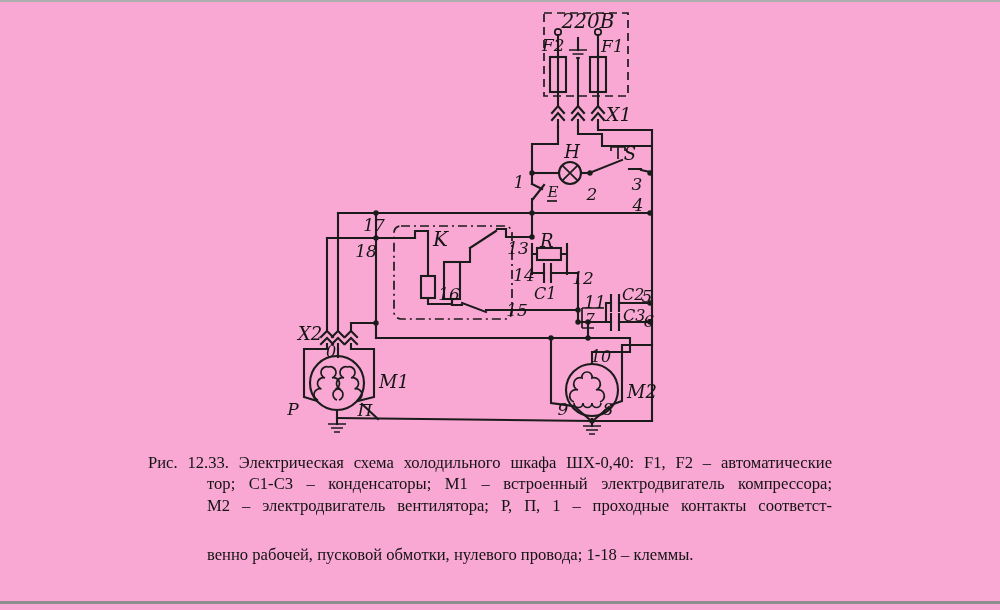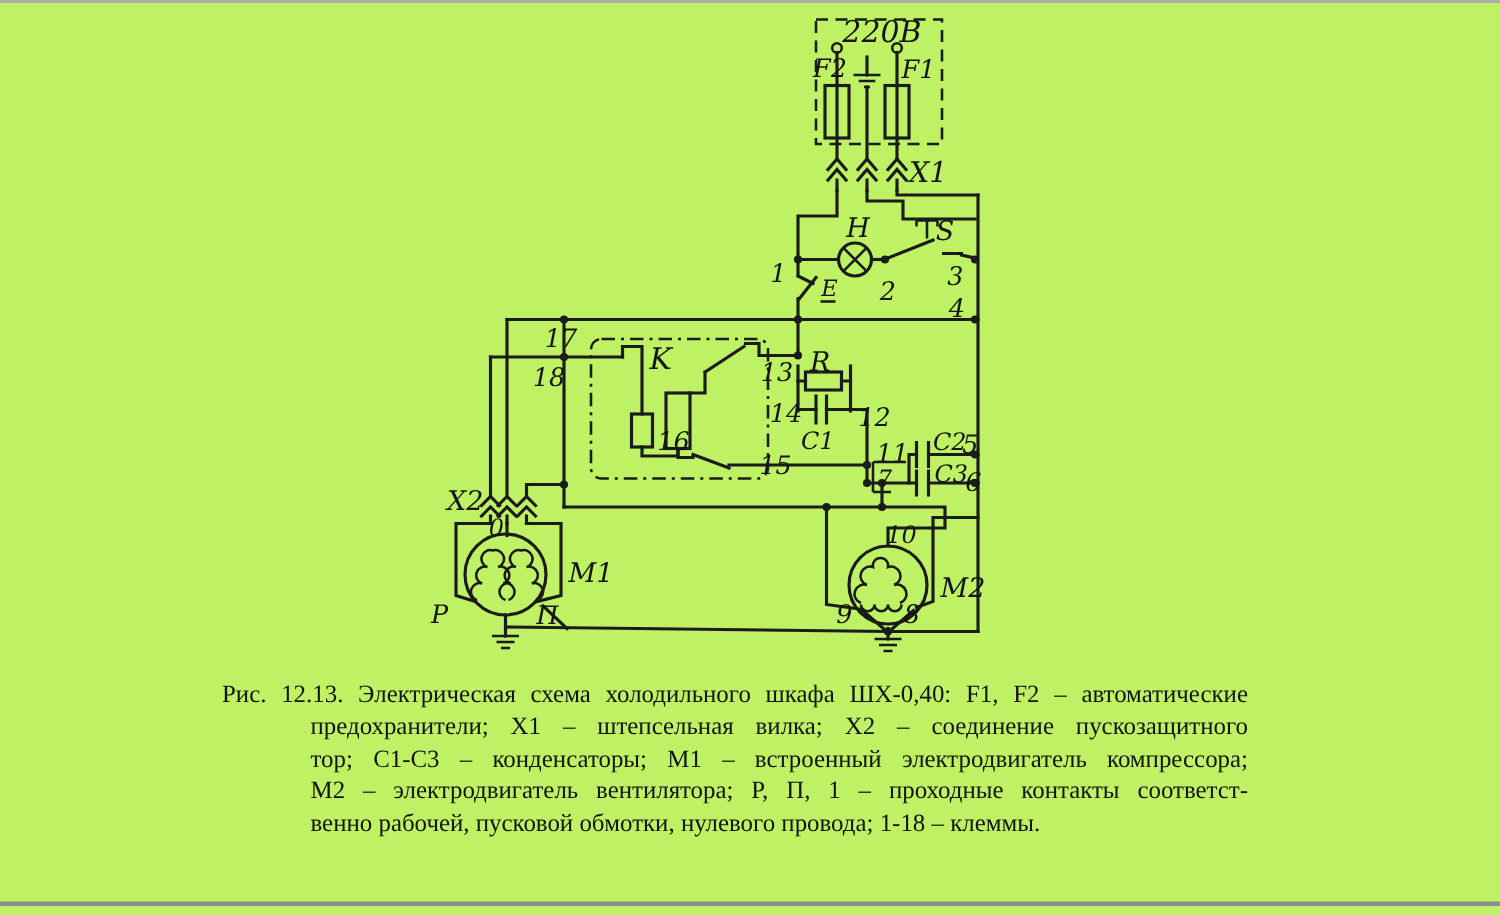--- a/index.html
+++ b/index.html
@@ -1,29 +1,29 @@
 <!DOCTYPE html>
 <html><head>
 <meta charset="utf-8">
 <style>
   html,body{margin:0;padding:0;background:#fff;}
-  .page{position:relative;width:1000px;height:610px;background:#bef264;overflow:hidden;
+  .page{position:relative;width:1000px;height:610px;background:#f9a8d4;overflow:hidden;
         font-family:"Liberation Serif", "DejaVu Serif", serif;}
   .edge-top{position:absolute;left:0;top:0;width:1000px;height:2px;background:#aeaeae;}
   .edge-bottom{position:absolute;left:0;top:601px;width:1000px;height:3px;background:#8d8d8d;}
   svg{position:absolute;left:0;top:0;}
   .wire{stroke:#1b1b1b;stroke-width:2.1;fill:none;stroke-linecap:square;}
   .thin{stroke:#1b1b1b;stroke-width:1.7;fill:none;}
   .dot{fill:#1b1b1b;stroke:none;}
   .lbl{font-family:"DejaVu Serif","Liberation Serif",serif;font-style:italic;fill:#151515;}
   .caption{position:absolute;left:148px;top:452px;width:684px;color:#131313;
            font-size:16.6px;line-height:21.4px;}
   .cap-line{text-align:justify;text-align-last:justify;white-space:normal;}
   .cap-line.cont{margin-left:59px;}
-  .cap-line.last{text-align-last:left;}
+  .cap-line.last{text-align-last:left;margin-top:28px;}
 </style>
 </head>
 <body>
 
 <div class="page">
   <div class="edge-top"></div>
   <div class="edge-bottom"></div>
 
   <svg width="1000" height="610" viewBox="0 0 1000 610">
 
@@ -217,19 +217,18 @@
       <text class="lbl" x="293" y="415" font-size="17" text-anchor="middle">Р</text>
       <text class="lbl" x="365" y="416" font-size="17" text-anchor="middle">П</text>
       <text class="lbl" x="601" y="362" font-size="16" text-anchor="middle">10</text>
       <text class="lbl" x="627" y="398" font-size="18">М2</text>
       <text class="lbl" x="563" y="415" font-size="17" text-anchor="middle">9</text>
       <text class="lbl" x="608" y="415" font-size="17" text-anchor="middle">8</text>
     </g>
   </svg>
 
   <div class="caption">
-    <div class="cap-line">Рис. 12.13. Электрическая схема холодильного шкафа ШХ-0,40: F1, F2 – автоматические</div>
-    <div class="cap-line cont">предохранители; Х1 – штепсельная вилка; Х2 – соединение пускозащитного</div>
+    <div class="cap-line">Рис. 12.33. Электрическая схема холодильного шкафа ШХ-0,40: F1, F2 – автоматические</div>
     <div class="cap-line cont">тор; С1-С3 – конденсаторы; М1 – встроенный электродвигатель компрессора;</div>
     <div class="cap-line cont">М2 – электродвигатель вентилятора; Р, П, 1 – проходные контакты соответст-</div>
     <div class="cap-line cont last">венно рабочей, пусковой обмотки, нулевого провода; 1-18 – клеммы.</div>
   </div>
 </div>
 
 </body></html>

